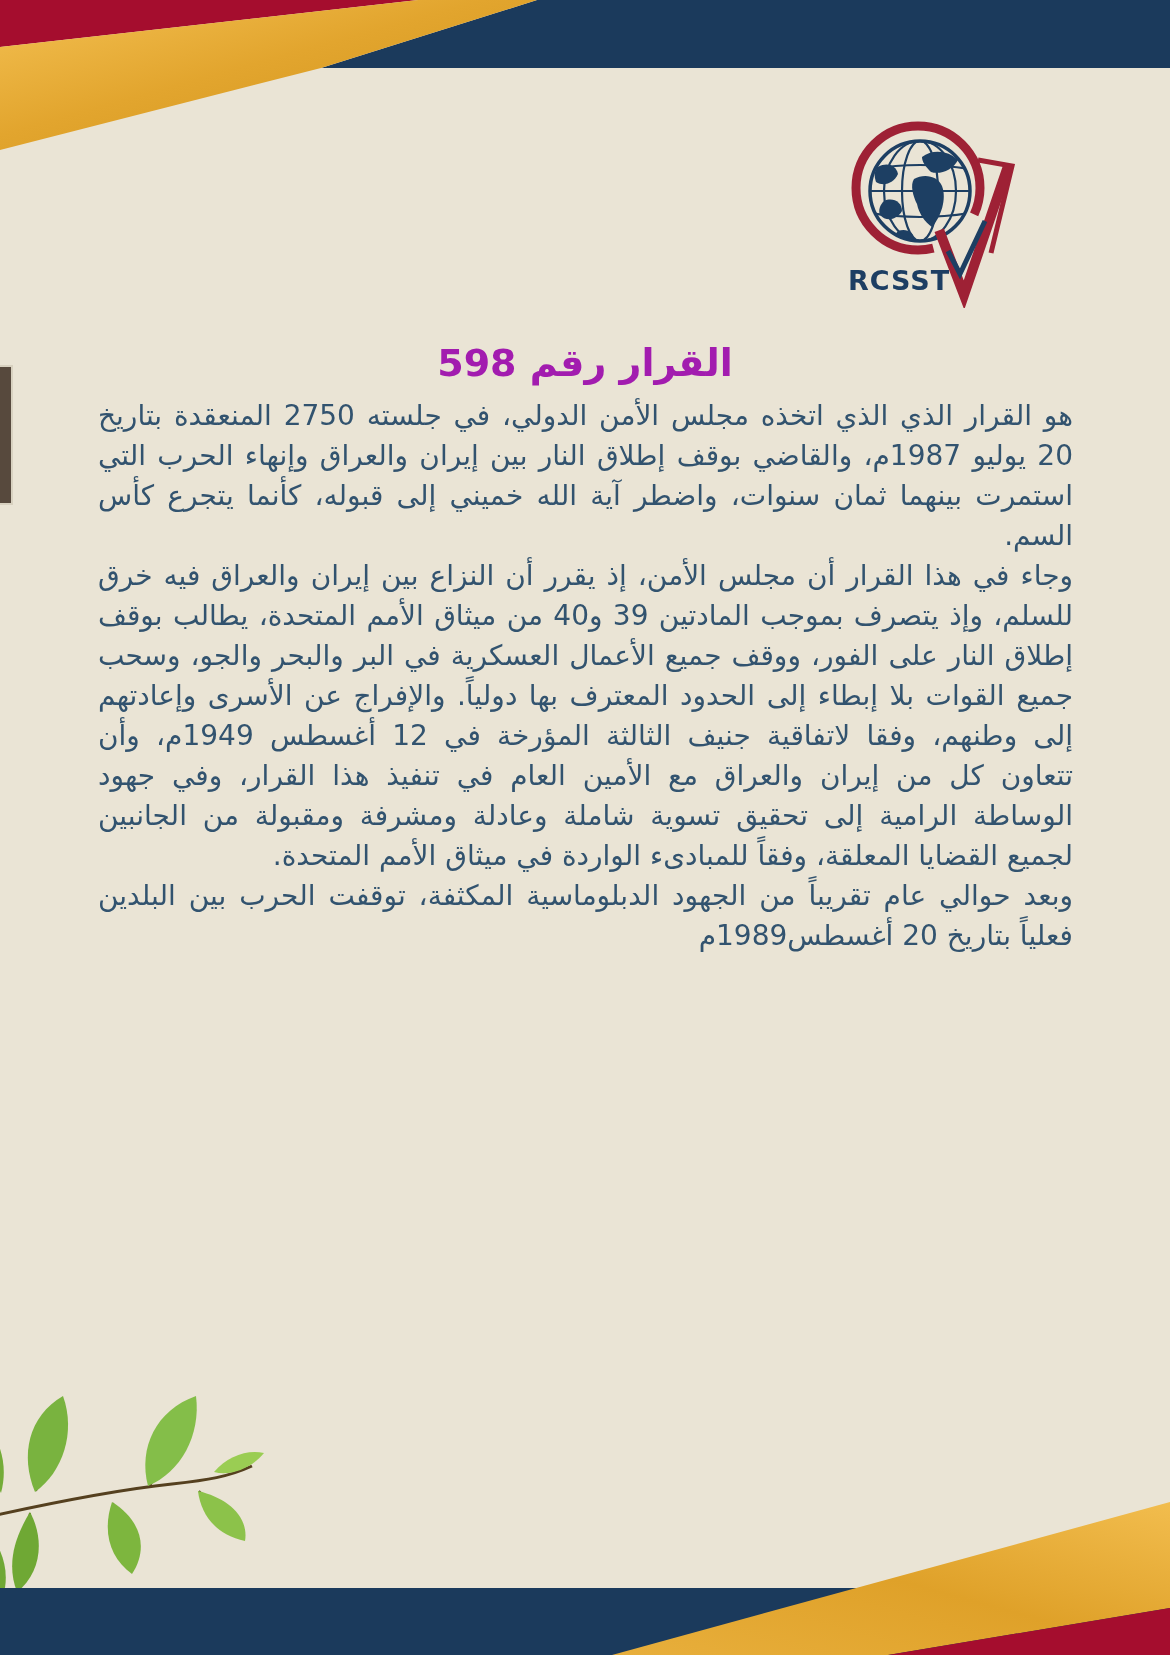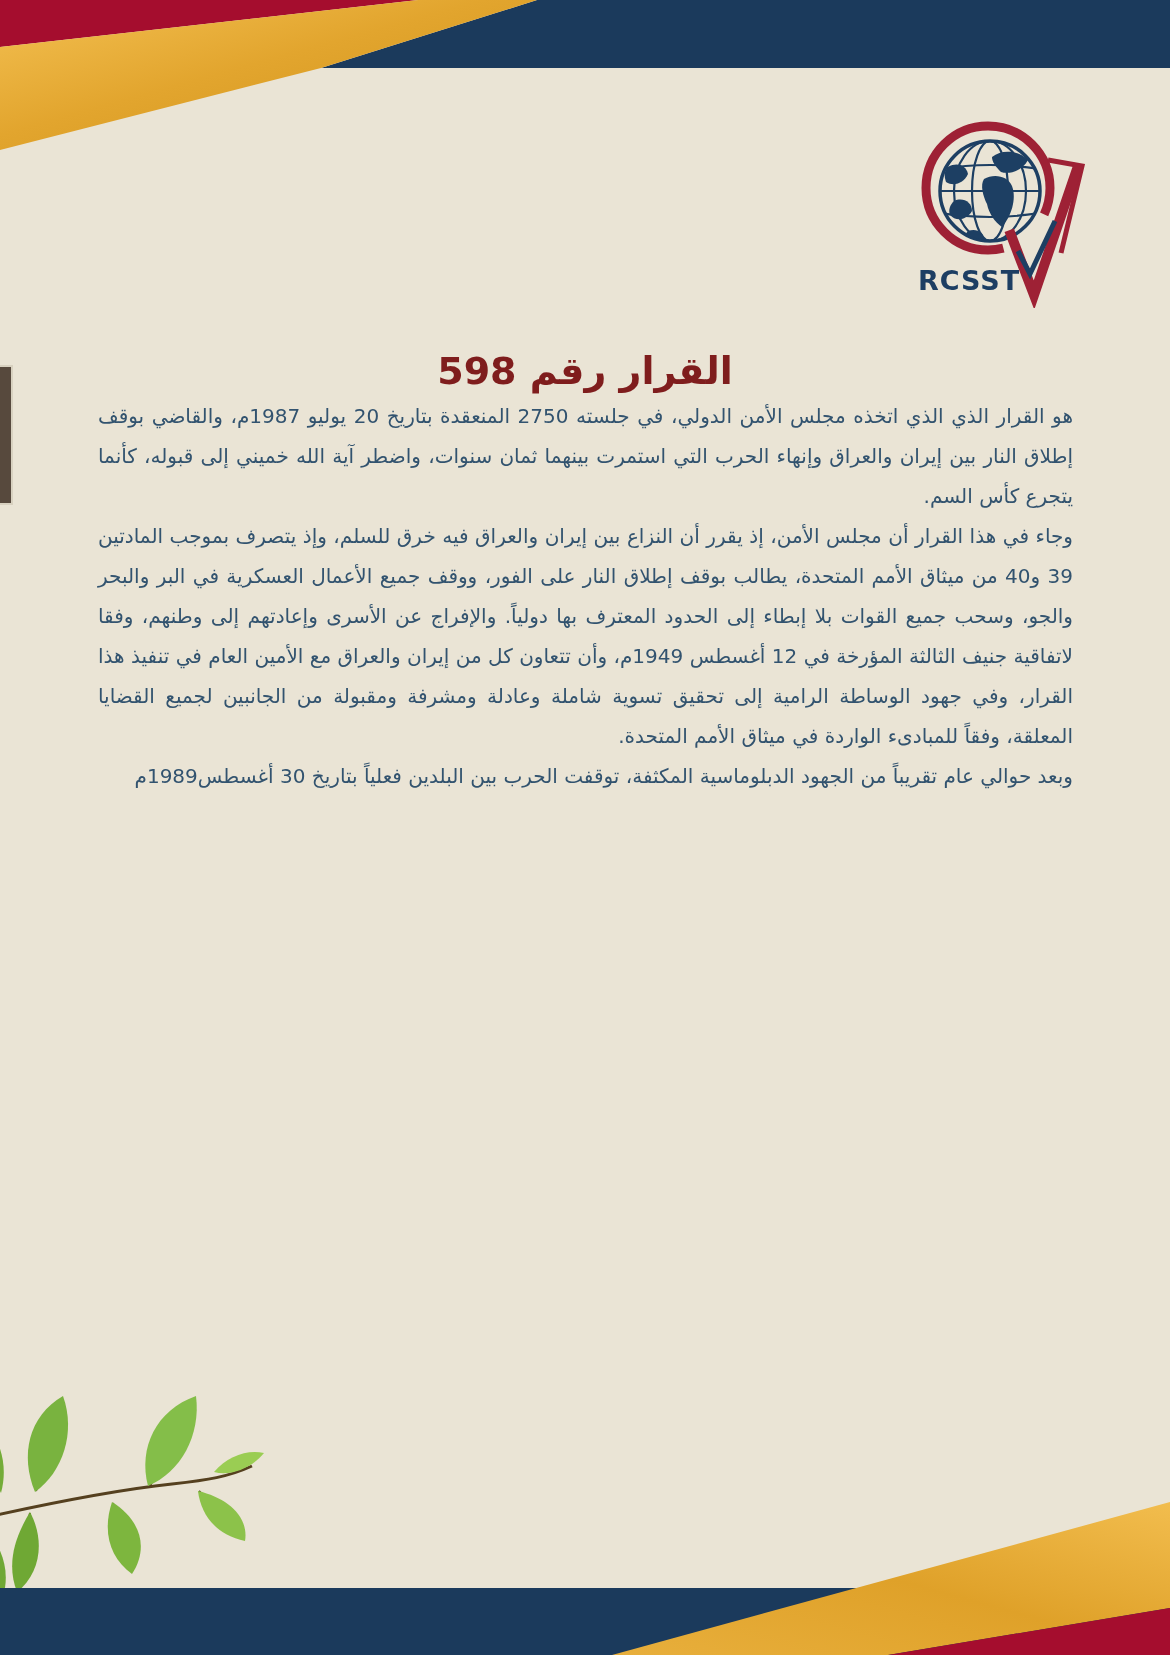--- a/index.html
+++ b/index.html
@@ -4,30 +4,30 @@
 <style>
   html,body{margin:0;padding:0;}
   body{width:1170px;height:1655px;font-family:"DejaVu Sans",sans-serif;}
   .page{position:relative;width:1170px;height:1655px;background:#EAE4D5;overflow:hidden;}
 
   .decor{position:absolute;inset:0;width:1170px;height:1655px;display:block;}
 
   .left-tab{position:absolute;left:0;top:365px;width:13px;height:140px;
     background:#57493D;border:2px solid #D8D1C0;border-left:none;box-sizing:border-box;}
 
-  .logo{position:absolute;left:898px;top:103px;width:210px;height:205px;}
+  .logo{position:absolute;left:828px;top:103px;width:210px;height:205px;}
   .logo svg{position:absolute;left:0;top:0;}
   .logo-text{position:absolute;left:20px;top:162px;width:130px;
     font-size:27px;font-weight:bold;color:#1D3E63;letter-spacing:1px;text-align:left;}
 
-  .title{position:absolute;left:0;right:0;top:332px;margin:16px;text-align:center;
-    font-size:38px;line-height:46px;font-weight:bold;color:#7f1d1d;direction:rtl;}
+  .title{position:absolute;left:0;right:0;top:332px;margin:8px;text-align:center;
+    font-size:38px;line-height:46px;font-weight:bold;color:#a21caf;direction:rtl;}
 
   .body-text{position:absolute;top:396px;right:97px;left:98px;direction:rtl;
-    color:#32536F;font-size:20px;line-height:40px;text-align:justify;}
+    color:#32536F;font-size:28px;line-height:40px;text-align:justify;}
   .body-text p{margin:0;}
 </style>
 </head>
 <body>
 
 <div class="page">
 
   <svg class="decor" viewBox="0 0 1170 1655" xmlns="http://www.w3.org/2000/svg">
     <defs>
       <linearGradient id="gg" x1="0" y1="0" x2="1" y2="1">
@@ -104,16 +104,16 @@
       <path d="M120 148 L132 171 L157 118" fill="none" stroke="#1D3F63" stroke-width="5"></path>
     </svg>
     <div class="logo-text">RCSST</div>
   </div>
 
   <h1 class="title">القرار رقم 598</h1>
 
   <div class="body-text">
     <p>هو القرار الذي الذي اتخذه مجلس الأمن الدولي، في جلسته 2750 المنعقدة بتاريخ 20 يوليو 1987م، والقاضي بوقف إطلاق النار بين إيران والعراق وإنهاء الحرب التي استمرت بينهما ثمان سنوات، واضطر آية الله خميني إلى قبوله، كأنما يتجرع كأس السم.</p>
     <p>وجاء في هذا القرار أن مجلس الأمن، إذ يقرر أن النزاع بين إيران والعراق فيه خرق للسلم، وإذ يتصرف بموجب المادتين 39 و40 من ميثاق الأمم المتحدة، يطالب بوقف إطلاق النار على الفور، ووقف جميع الأعمال العسكرية في البر والبحر والجو، وسحب جميع القوات بلا إبطاء إلى الحدود المعترف بها دولياً. والإفراج عن الأسرى وإعادتهم إلى وطنهم، وفقا لاتفاقية جنيف الثالثة المؤرخة في 12 أغسطس 1949م، وأن تتعاون كل من إيران والعراق مع الأمين العام في تنفيذ هذا القرار، وفي جهود الوساطة الرامية إلى تحقيق تسوية شاملة وعادلة ومشرفة ومقبولة من الجانبين لجميع القضايا المعلقة، وفقاً للمبادىء الواردة في ميثاق الأمم المتحدة.</p>
-    <p>وبعد حوالي عام تقريباً من الجهود الدبلوماسية المكثفة، توقفت الحرب بين البلدين فعلياً بتاريخ 30 أغسطس1989م</p>
+    <p>وبعد حوالي عام تقريباً من الجهود الدبلوماسية المكثفة، توقفت الحرب بين البلدين فعلياً بتاريخ 20 أغسطس1989م</p>
   </div>
 
 </div>
 
 </body></html>

